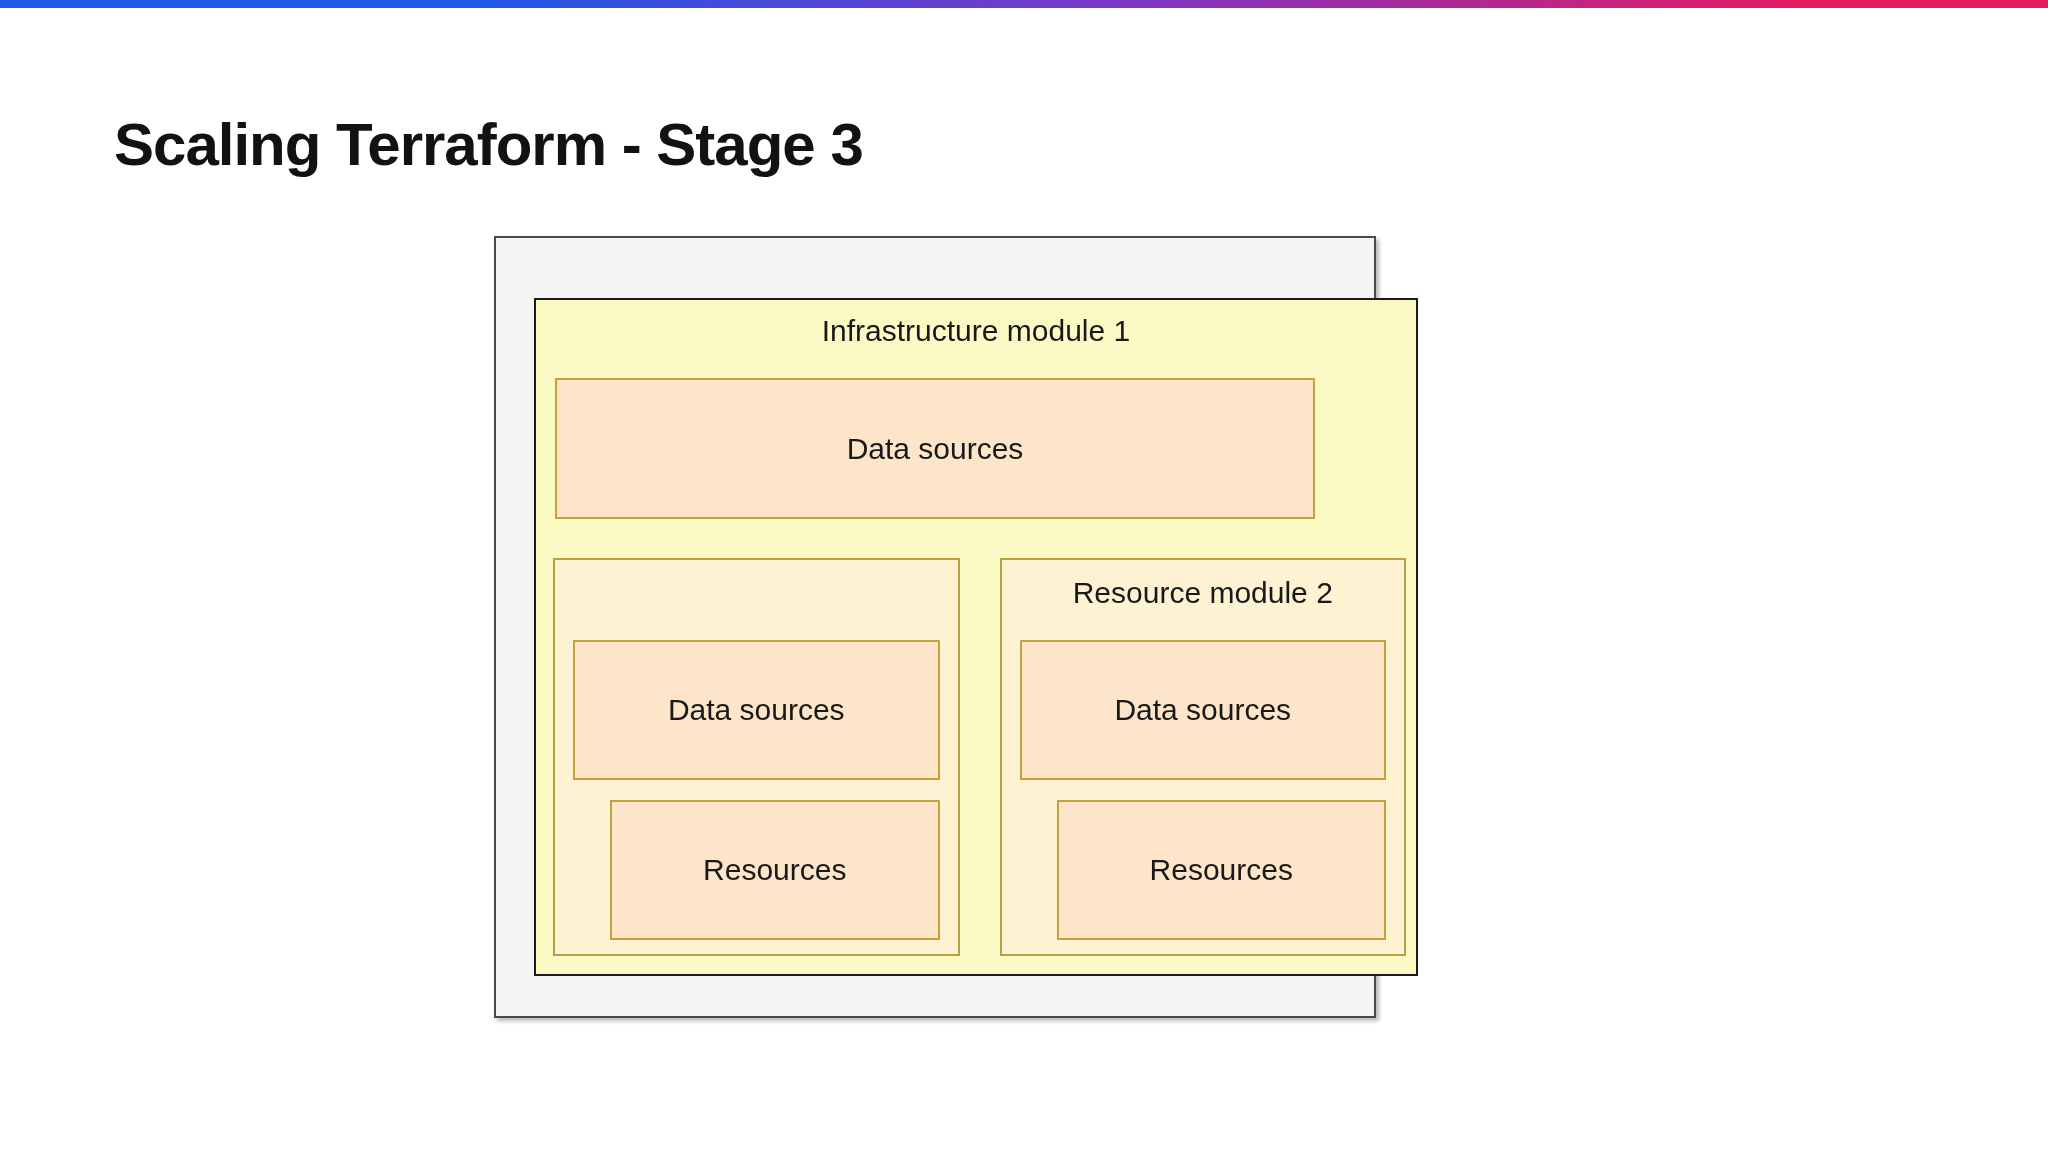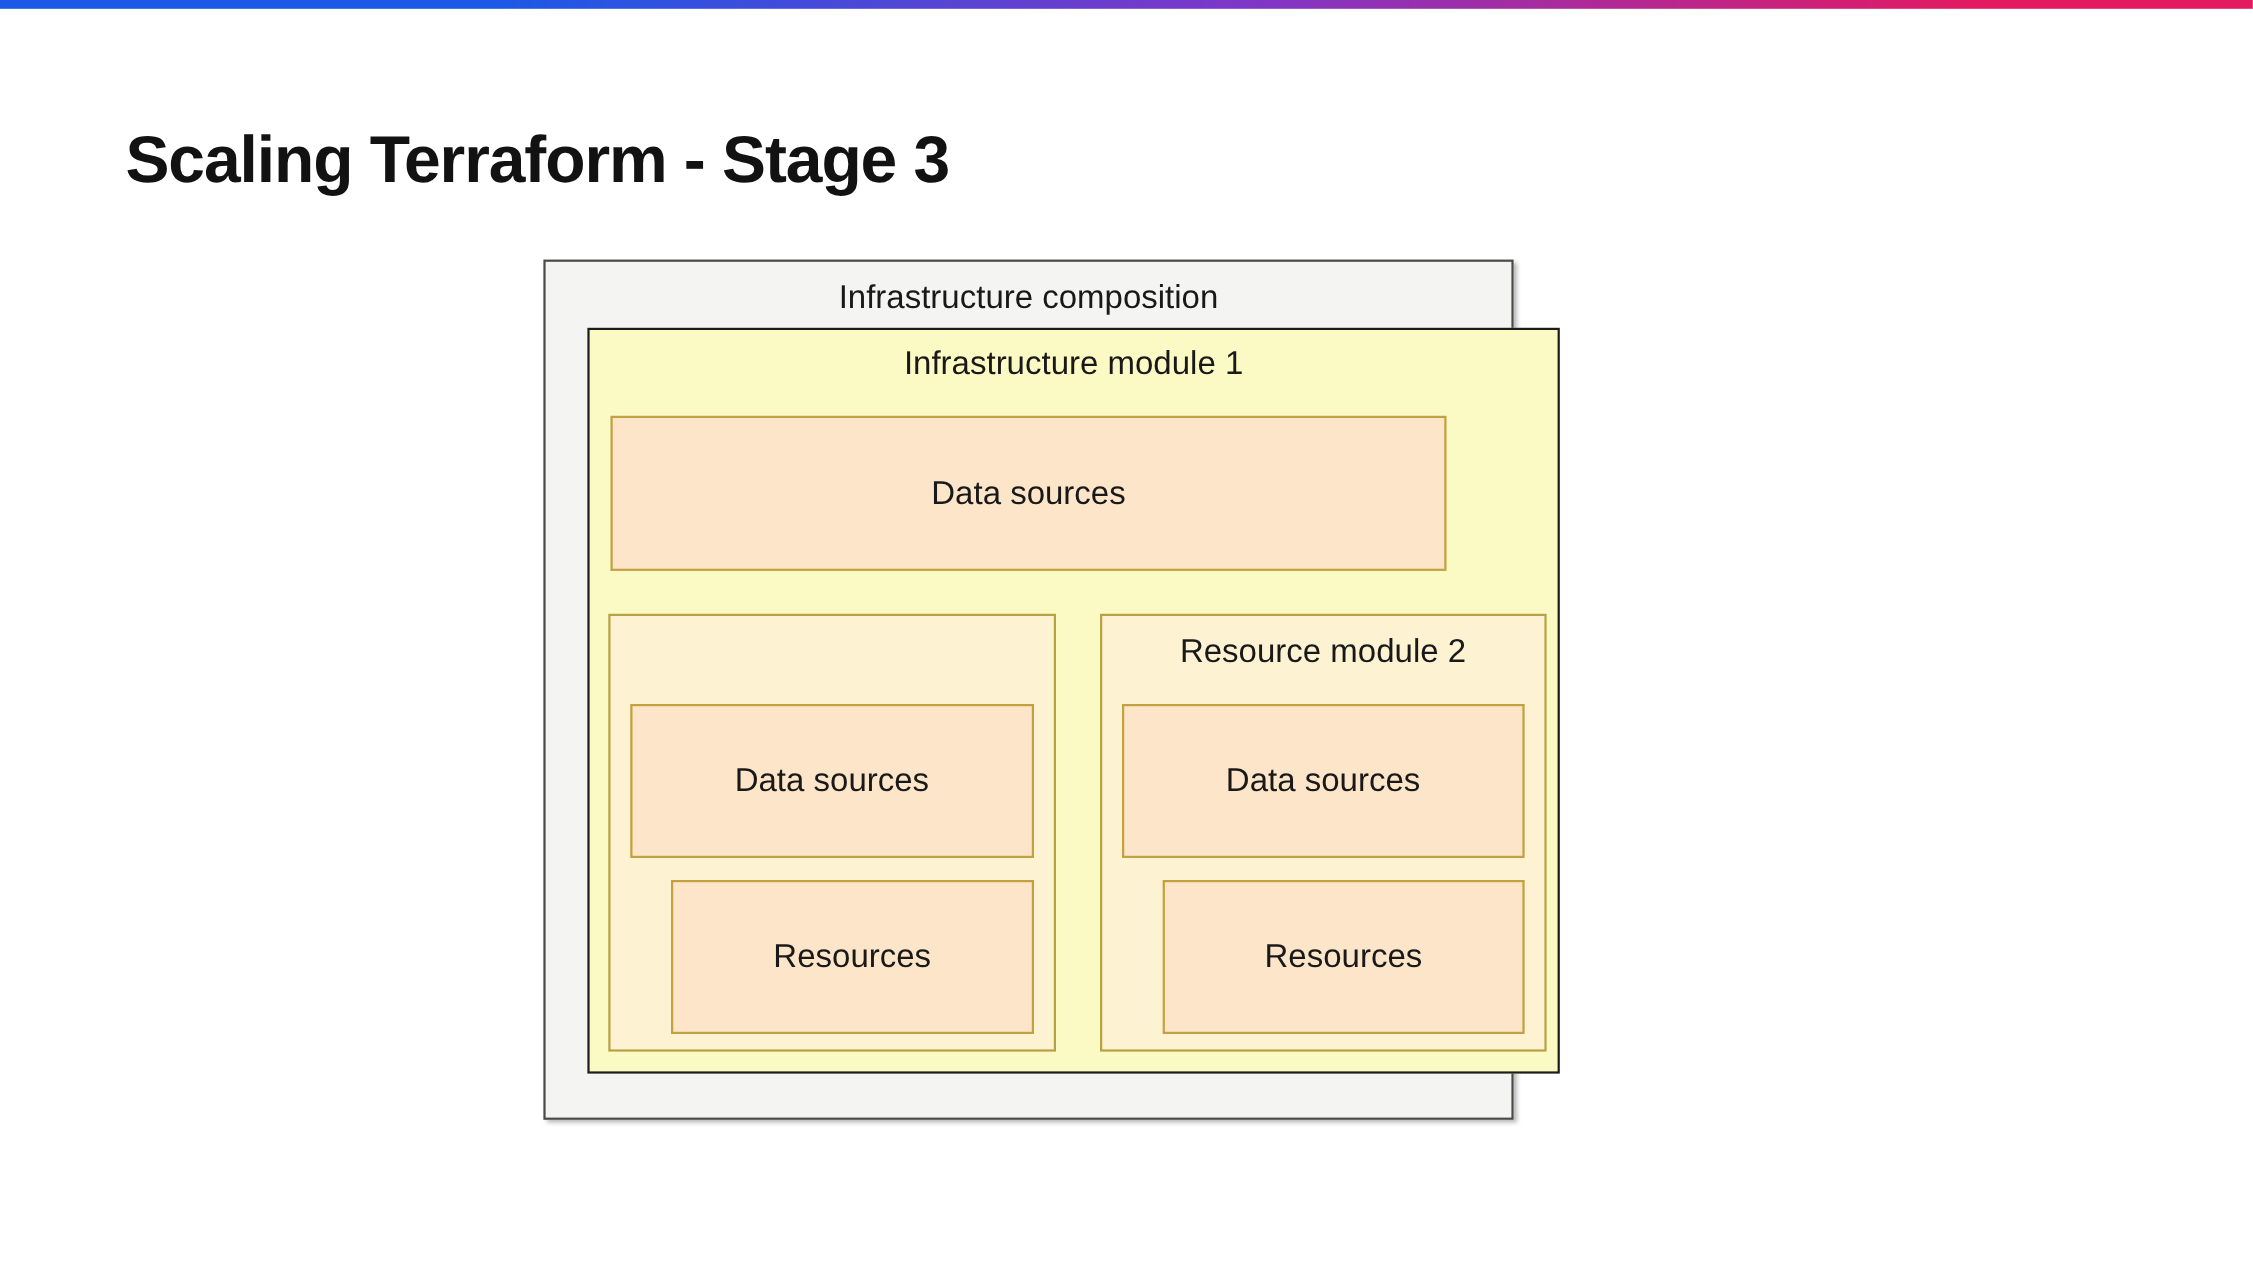--- a/index.html
+++ b/index.html
@@ -119,21 +119,20 @@
 </head>
 <body>
 
 <div class="slide">
 
   <div class="topbar"></div>
 
   <h1 class="title">Scaling Terraform - Stage 3</h1>
 
   <div class="diagram">
-    <div class="diagram-label">Infrastructure composition</div>
 
     <div class="module">
       <div class="module-label">Infrastructure module 1</div>
 
       <div class="datasources-wide">
         <span>Data sources</span>
       </div>
 
       <div class="rm-row">
 

